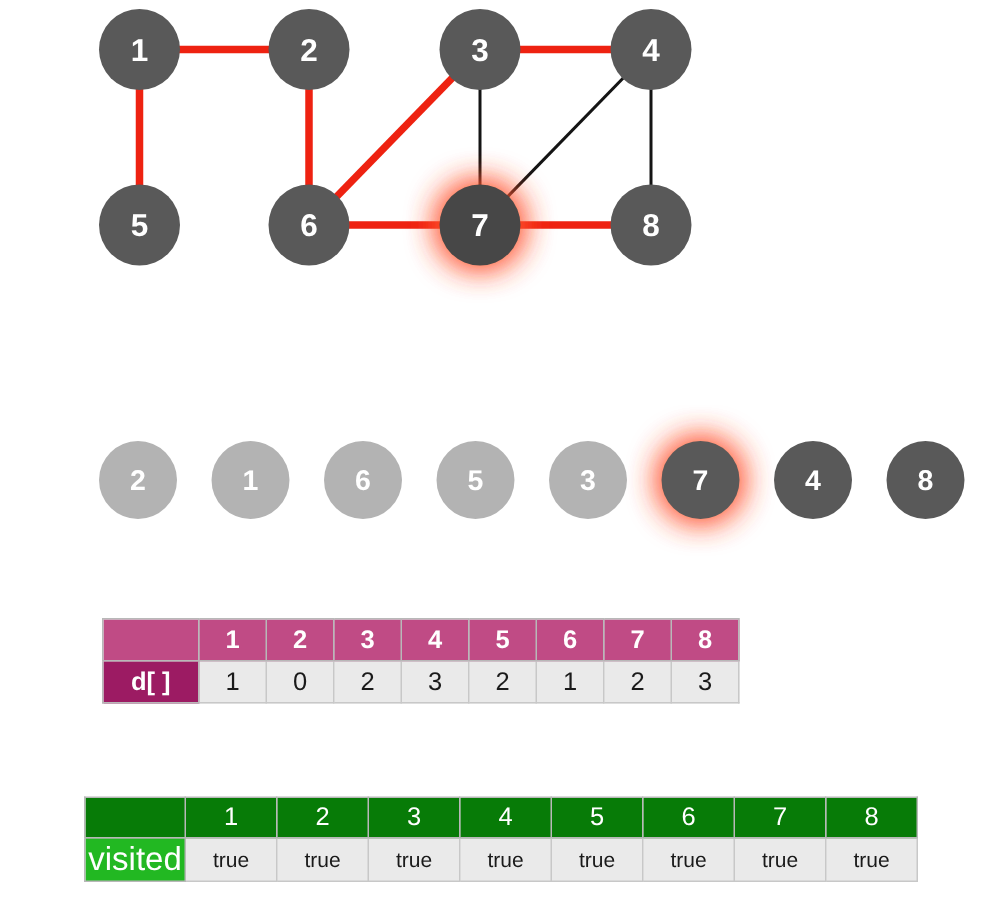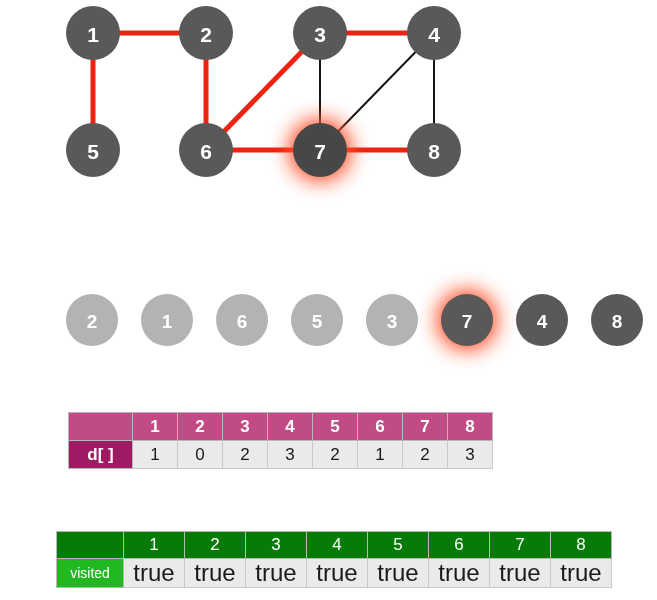--- a/index.html
+++ b/index.html
@@ -130,29 +130,29 @@
     height: 26px;
     background: #077b07;
     color: #ffffff;
     font-size: 17px;
     font-weight: normal;
     border-color: #b8b8b8;
   }
   #visited-table .row-head {
     background: #22b822;
     color: #ffffff;
-    font-size: 14px;
+    font-size: 22px;
     font-weight: normal;
     height: 28px;
     border-color: #b8b8b8;
   }
   #visited-table .value-cell {
     background: #eaeaea;
     color: #1a1a1a;
-    font-size: 24px;
+    font-size: 14px;
     height: 28px;
   }
 </style>
 </head>
 <body>
 
 <div id="graph-panel">
   <svg id="graph-svg" width="657" height="260">
     <defs>
       <filter id="node-glow" x="-180%" y="-180%" width="460%" height="460%">

